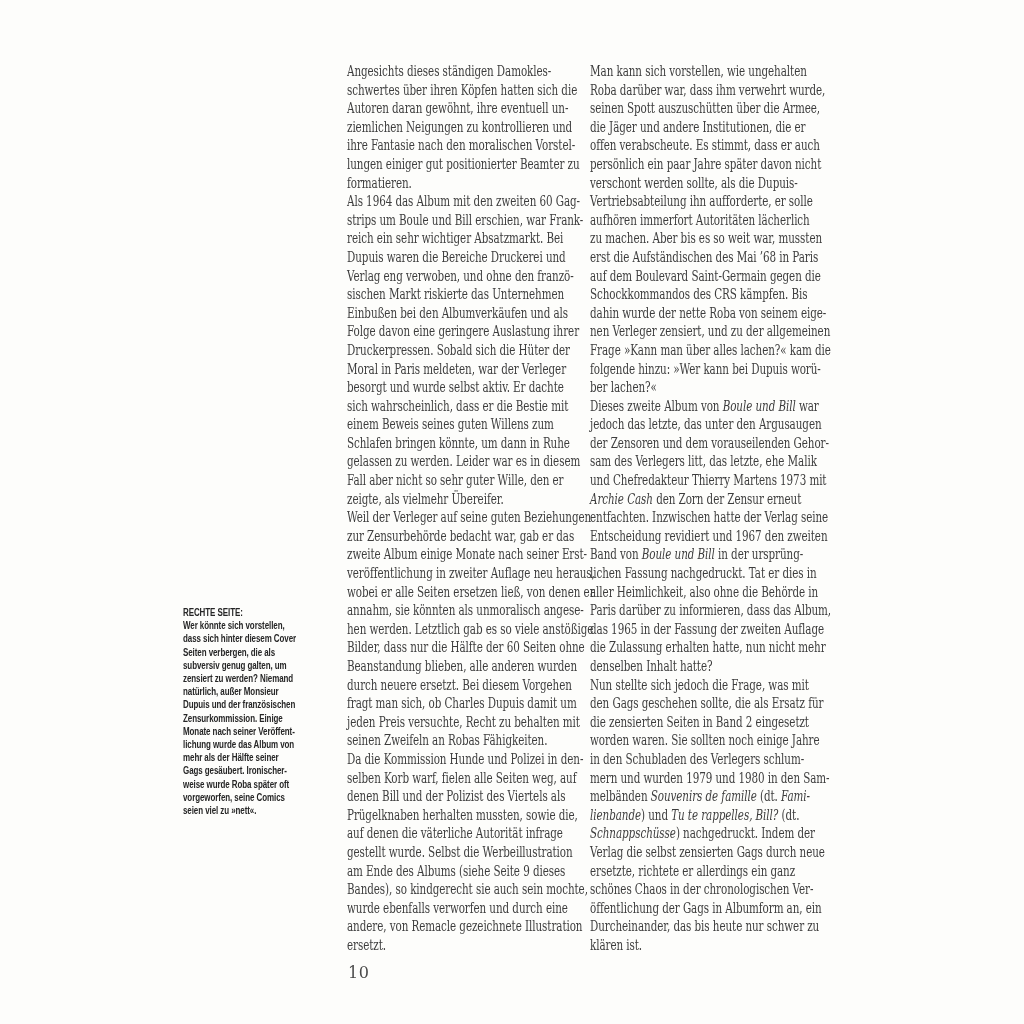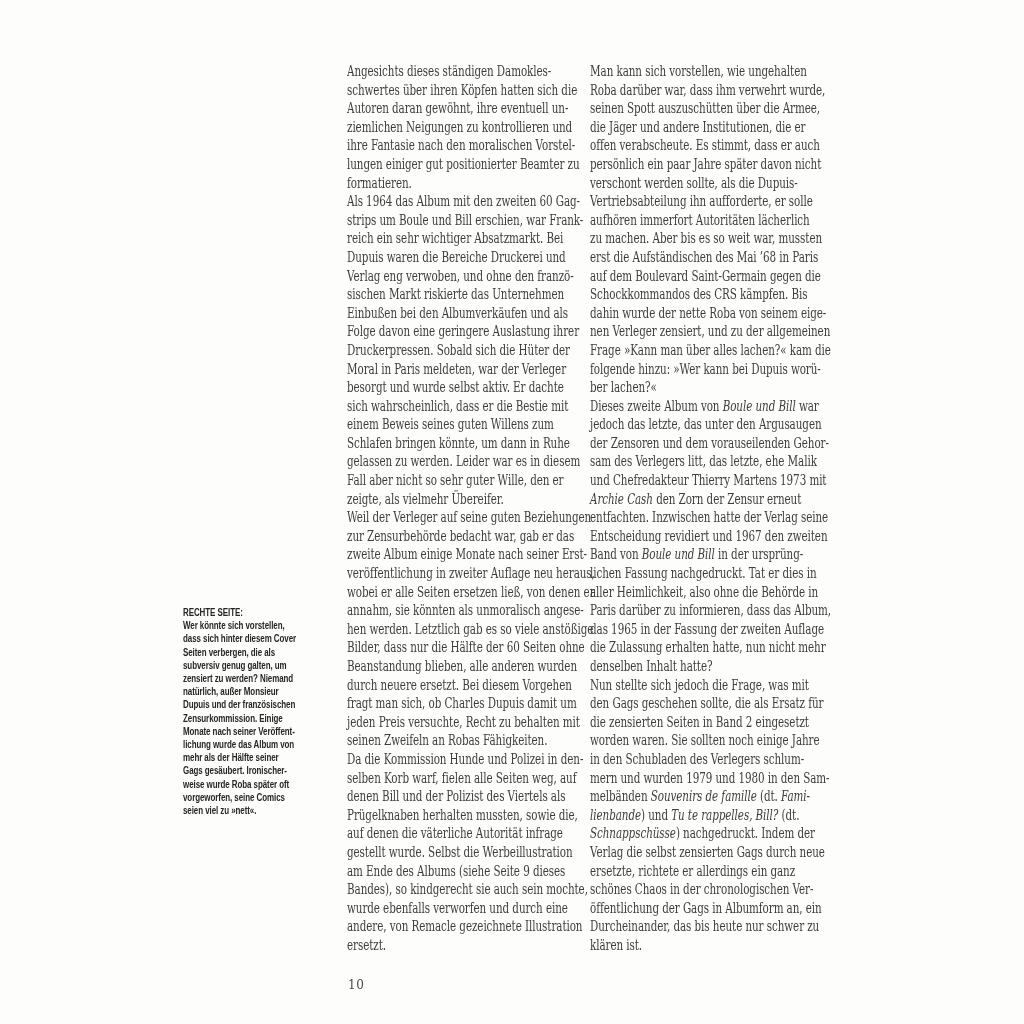--- a/index.html
+++ b/index.html
@@ -50,24 +50,23 @@
     letter-spacing: -0.1px;
   }
   .caption-heading {
     display: block;
   }
   .page-number {
     position: absolute;
     left: 348px;
     top: 963px;
     font-family: "DejaVu Serif", serif;
-    font-size: 12px;
+    font-size: 16px;
     color: #4a4a4a;
     letter-spacing: 0.5px;
-    margin-top: 15px;
   }
 </style>
 </head>
 <body>
 
 <div class="page">
 
   <div class="margin-caption">
     <span class="caption-heading">RECHTE SEITE:</span>
     <span class="caption-body">Wer könnte sich vorstellen,<br>dass sich hinter diesem Cover<br>Seiten verbergen, die als<br>subversiv genug galten, um<br>zensiert zu werden? Niemand<br>natürlich, außer Monsieur<br>Dupuis und der französischen<br>Zensurkommission. Einige<br>Monate nach seiner Veröffent-<br>lichung wurde das Album von<br>mehr als der Hälfte seiner<br>Gags gesäubert. Ironischer-<br>weise wurde Roba später oft<br>vorgeworfen, seine Comics<br>seien viel zu »nett«.</span>

